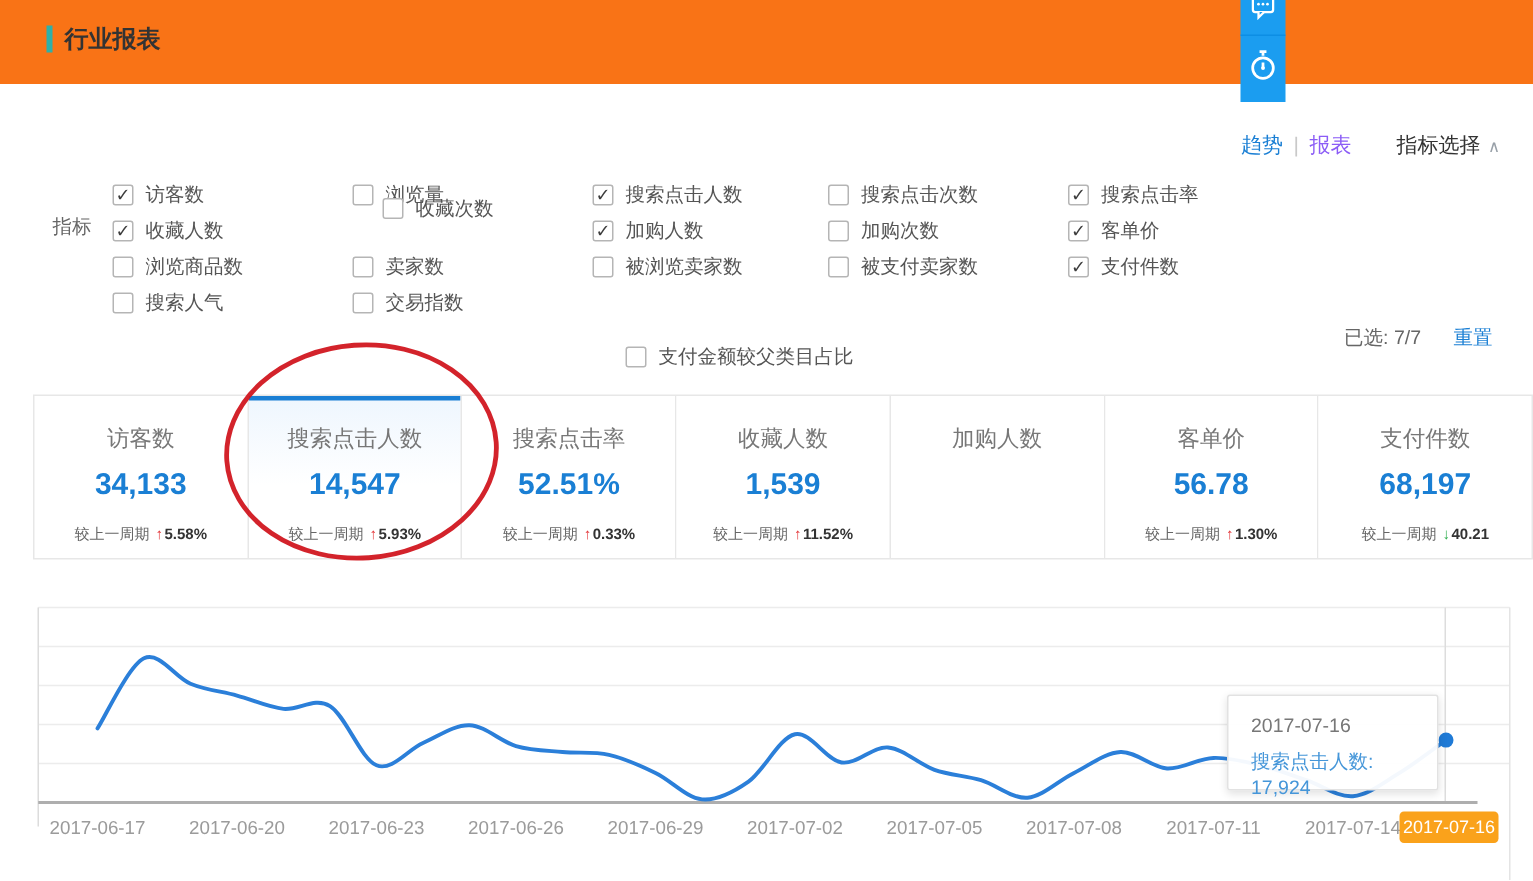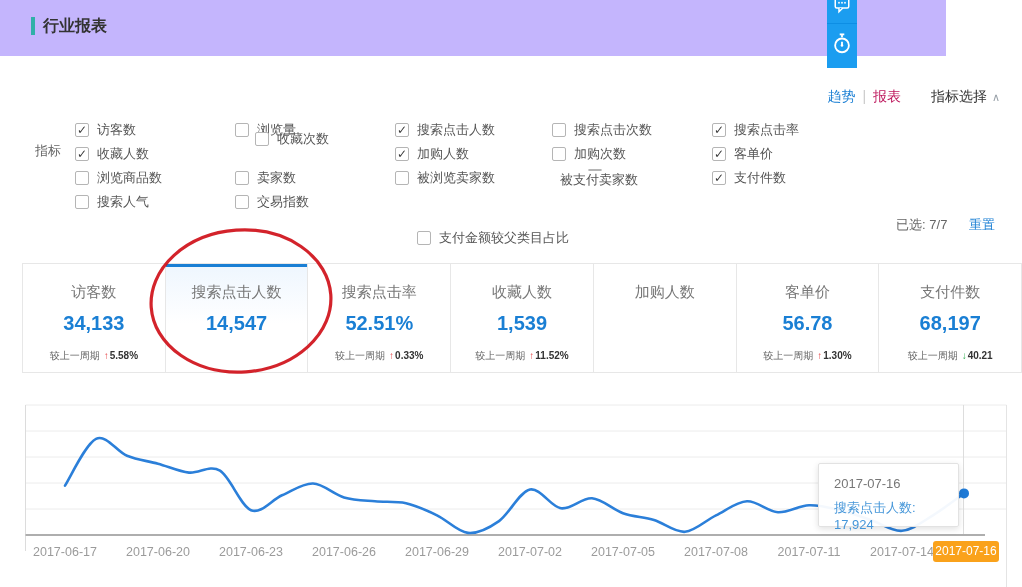--- a/index.html
+++ b/index.html
@@ -1,33 +1,33 @@
 <!DOCTYPE html>
 <html><head>
 <meta charset="utf-8">
 <style>
   html,body{margin:0;padding:0;background:#fff;}
   #app{position:relative;width:1022px;height:587px;overflow:hidden;background:#fff;
        font-family:"Liberation Sans","DejaVu Sans",sans-serif;}
 
   
-  .header-band{position:absolute;left:0;top:0;width:946px;height:56px;background:#c4b5fd;}
+  .header-band{position:absolute;left:0;top:0;width:1022px;height:56px;background:#f97316;}
   .title-bar{position:absolute;left:31px;top:17px;width:4px;height:18px;background:#2fb0a8;}
   .page-title{position:absolute;left:43px;top:16px;font-size:16px;font-weight:bold;color:#333;}
 
   .float-btn{position:absolute;left:827px;width:30px;background:#1b9df0;display:flex;
              align-items:center;justify-content:center;z-index:4;}
   #float-btn-1{top:-9px;height:32px;border-bottom:1px solid #0d8ee4;}
   #float-btn-2{top:24px;height:44px;}
 
   
   .view-switch{position:absolute;top:88px;left:0;width:1000px;text-align:right;font-size:14px;color:#333;}
   .vs-trend{color:#1a7fd4;cursor:pointer;}
   .vs-divider{color:#c9c9c9;margin:0 7px;}
-  .vs-report{color:#be185d;cursor:pointer;}
+  .vs-report{color:#8b5cf6;cursor:pointer;}
   .vs-metric{color:#333;margin-left:26px;cursor:pointer;}
   .vs-chevron{color:#98a0a8;font-size:11px;margin-left:5px;}
 
   
   .metrics-label{position:absolute;left:35px;top:122px;font-size:13px;color:#666;margin-top:20px;}
   .cb-item{position:absolute;display:flex;align-items:center;cursor:pointer;height:18px;}
   .cb-box{width:14px;height:14px;border:1px solid #b5b5b5;border-radius:2px;background:#fff;
           font-size:12px;line-height:13px;text-align:center;color:#3c3c3c;font-weight:bold;box-sizing:border-box;}
   .cb-label{font-size:13px;color:#555;margin-left:8px;white-space:nowrap;}
 
@@ -152,21 +152,21 @@
     <span class="cb-label">支付金额较父类目占比</span>
   </label>
       <label class="cb-item" style="left: 552px; top: 121px;">
     <span class="cb-box"></span>
     <span class="cb-label">搜索点击次数</span>
   </label>
       <label class="cb-item" style="left: 552px; top: 145px;">
     <span class="cb-box"></span>
     <span class="cb-label">加购次数</span>
   </label>
-      <label class="cb-item" style="left: 552px; top: 169px; flex-direction: column;">
+      <label class="cb-item" style="left: 552px; top: 169px;">
     <span class="cb-box"></span>
     <span class="cb-label">被支付卖家数</span>
   </label>
       <label class="cb-item" style="left: 712px; top: 121px;">
     <span class="cb-box">✓</span>
     <span class="cb-label">搜索点击率</span>
   </label>
       <label class="cb-item" style="left: 712px; top: 145px;">
     <span class="cb-box">✓</span>
     <span class="cb-label">客单价</span>
@@ -186,20 +186,23 @@
       <div class="card">
     <div class="card-title">访客数</div>
     <div class="card-value">34,133</div>
     <div class="card-compare">
       <span class="cmp-label">较上一周期</span><span class="arrow up">↑</span><span class="change">5.58%</span>
     </div>
   </div>
       <div class="card selected">
     <div class="card-title">搜索点击人数</div>
     <div class="card-value">14,547</div>
+    <div class="card-compare">
+      <span class="cmp-label">较上一周期</span><span class="arrow up">↑</span><span class="change">5.93%</span>
+    </div>
   </div>
       <div class="card">
     <div class="card-title">搜索点击率</div>
     <div class="card-value">52.51%</div>
     <div class="card-compare">
       <span class="cmp-label">较上一周期</span><span class="arrow up">↑</span><span class="change">0.33%</span>
     </div>
   </div>
       <div class="card">
     <div class="card-title">收藏人数</div>

